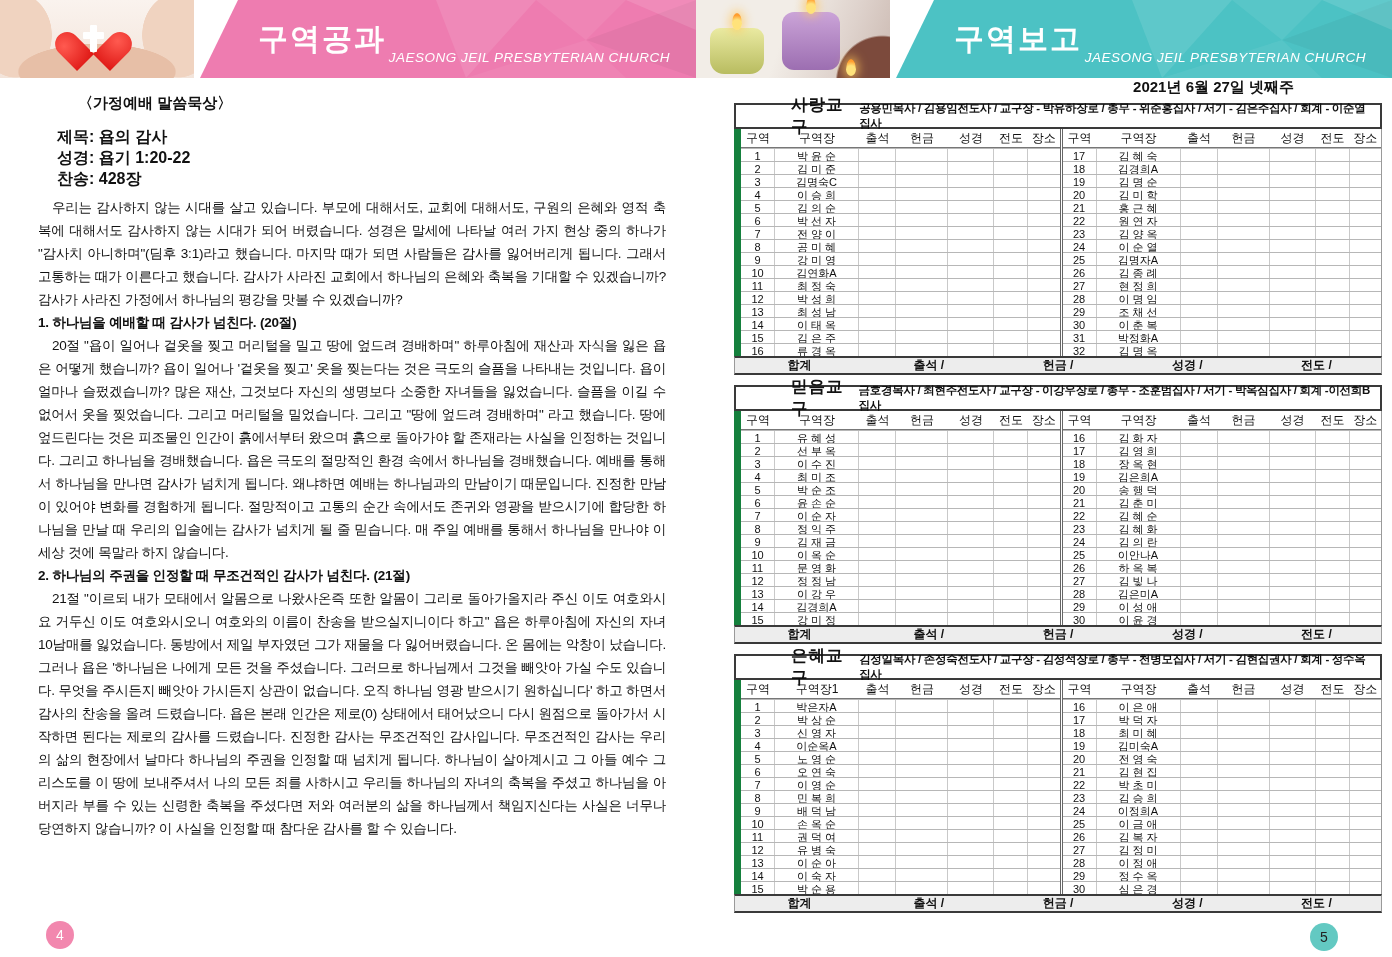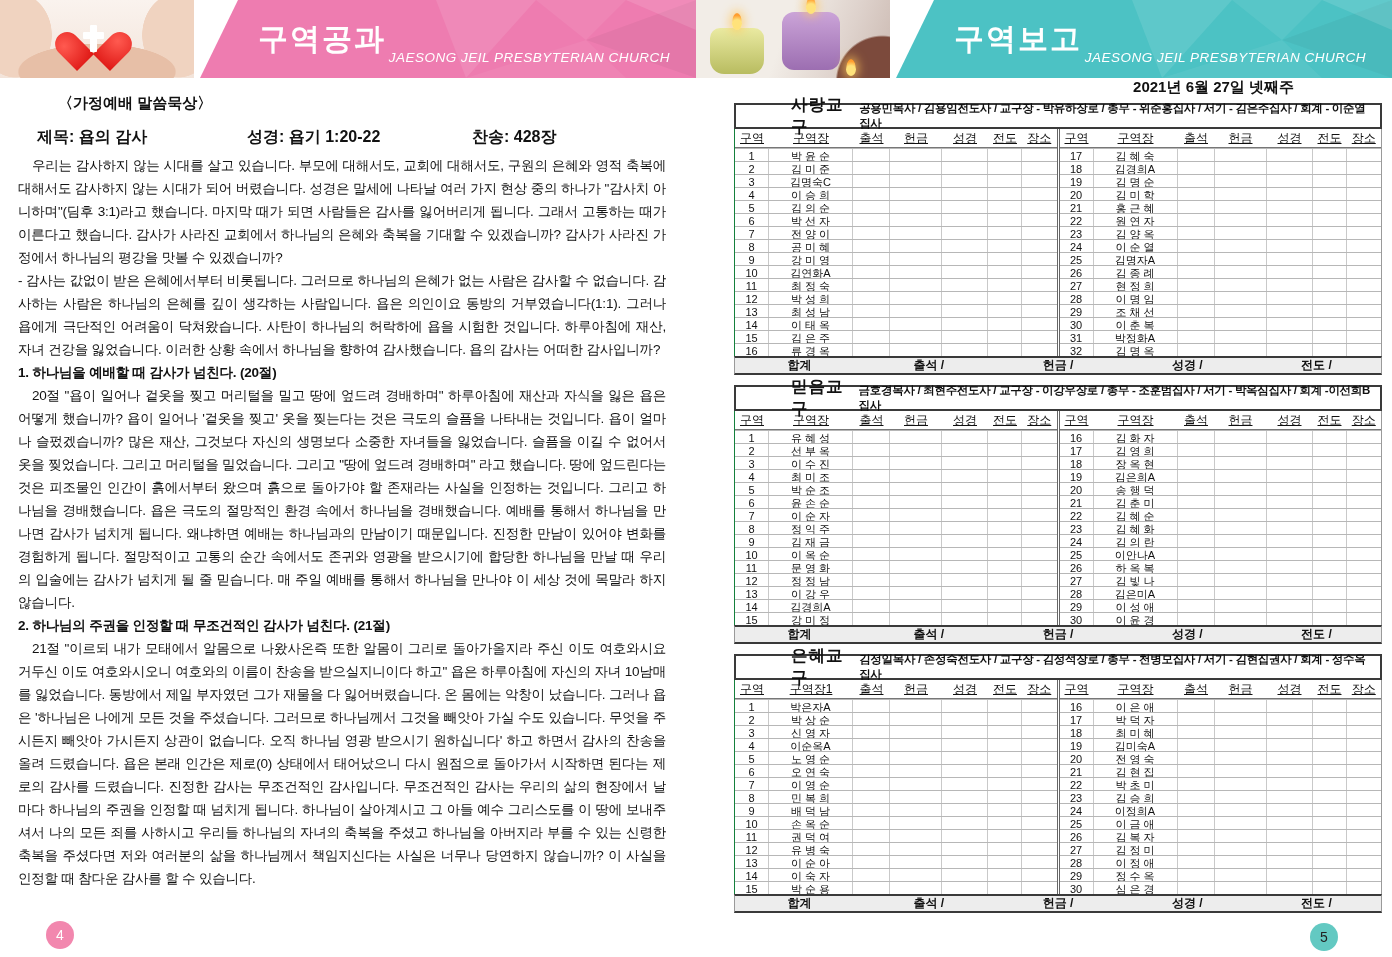--- a/index.html
+++ b/index.html
@@ -46,37 +46,37 @@
       background:linear-gradient(#cba4d8,#9c6eb1); }
   .flame { position:absolute; width:10px; height:17px;
       background:radial-gradient(circle at 50% 70%, #ffe27a 0 40%, #ff9d2e 75%);
       border-radius:50% 50% 50% 50% / 62% 62% 38% 38%;
       box-shadow:0 0 10px 3px rgba(255,200,90,.65); }
   .flame.f1 { left:36px; bottom:48px; }
   .flame.f2 { left:110px; bottom:64px; }
   .flame.f3 { left:150px; bottom:2px; }
 
   
-  .left-content { padding:0 30px 0 18px; }
+  .left-content { padding:0 30px 0 38px; }
   .meditation-label { margin:16px 0 0 40px; font-weight:bold; font-size:15px; }
-  .title-row { display:flex; margin:14px 0 6px 19px; font-weight:bold; font-size:16px; }
+  .title-row { display:flex; margin:14px 0 6px 19px; font-weight:bold; font-size:16px;flex-direction:column; }
   .title-row .t1 { width:210px; }
   .title-row .t2 { width:225px; }
   .article { text-align:justify; font-size:13.5px; line-height:23px; letter-spacing:-0.2px; }
   .article p.indent { text-indent:14px; }
   .article h3 { font-size:13.5px; line-height:23px; font-weight:bold; }
 
   
   .date-line { margin-top:0; text-align:right; padding-right:98px; font-weight:bold; font-size:15px; }
   .rt { margin:10px 10px 0 38px; font-size:11px; }
   .rt:first-of-type { margin-top:6px; }
   .rt-title { display:flex; align-items:center; border:2px solid #3a3a3a; height:26px; background:#fff;padding-left:41px; }
   .rt-name { font-weight:bold; font-size:16.5px; margin-left:14px; letter-spacing:1px; }
   .rt-staff { margin-left:auto; margin-right:6px; font-weight:bold; font-size:11.5px; letter-spacing:-0.3px; }
-  .rt-body { display:flex; border-left:1px solid #15803d; border-right:1px solid #9a9a9a;text-decoration:underline; }
+  .rt-body { display:flex; border-left:7px solid #15803d; border-right:1px solid #9a9a9a; }
   .rt-half { flex:1; display:flex; flex-direction:column; }
   .rt-half.second { border-left:3px double #666; }
   .rt-row { display:flex; align-items:center; height:13px; }
   .rt-row + .rt-row { border-top:1px solid #b7b7b7; }
   .rt-row.rt-head { height:19px; font-size:12px; border-top:none; border-bottom:1px solid #777; }
   .rt-cell { text-align:center; overflow:hidden; white-space:nowrap; }
   .c0{width:34px;} .c1{width:84px;} .c2{width:37px;} .c3{width:52px;} .c4{width:46px;} .c5{width:34px;} .c6{flex:1;}
   .rt-row:not(.rt-head) .rt-cell { border-right:1px solid #c9c9c9; align-self:stretch; line-height:12px; padding-top:1px; }
   .rt-row:not(.rt-head) .rt-cell:last-child { border-right:none; }
   .rt-footer { display:flex; align-items:center; height:19px; background:#ededed;
@@ -117,21 +117,20 @@
 
     <div class="left-content">
       <div class="meditation-label">〈가정예배 말씀묵상〉</div>
       <div class="title-row">
         <span class="t1">제목: 욥의 감사</span>
         <span class="t2">성경: 욥기 1:20-22</span>
         <span class="t3">찬송: 428장</span>
       </div>
       <div class="article">
           <p class="indent">우리는 감사하지 않는 시대를 살고 있습니다. 부모에 대해서도, 교회에 대해서도, 구원의 은혜와 영적 축복에 대해서도 감사하지 않는 시대가 되어 버렸습니다. 성경은 말세에 나타날 여러 가지 현상 중의 하나가 "감사치 아니하며"(딤후 3:1)라고 했습니다. 마지막 때가 되면 사람들은 감사를 잃어버리게 됩니다. 그래서 고통하는 때가 이른다고 했습니다. 감사가 사라진 교회에서 하나님의 은혜와 축복을 기대할 수 있겠습니까? 감사가 사라진 가정에서 하나님의 평강을 맛볼 수 있겠습니까?</p>
-          <p>- 감사는 값없이 받은 은혜에서부터 비롯됩니다. 그러므로 하나님의 은혜가 없는 사람은 감사할 수 없습니다. 감사하는 사람은 하나님의 은혜를 깊이 생각하는 사람입니다. 욥은 의인이요 동방의 거부였습니다(1:1). 그러나 욥에게 극단적인 어려움이 닥쳐왔습니다. 사탄이 하나님의 허락하에 욥을 시험한 것입니다. 하루아침에 재산, 자녀 건강을 잃었습니다. 이러한 상황 속에서 하나님을 향하여 감사했습니다. 욥의 감사는 어떠한 감사입니까?</p>
           <h3 class="art-h">1. 하나님을 예배할 때 감사가 넘친다. (20절)</h3>
           <p class="indent">20절 "욥이 일어나 겉옷을 찢고 머리털을 밀고 땅에 엎드려 경배하며" 하루아침에 재산과 자식을 잃은 욥은 어떻게 했습니까? 욥이 일어나 '겉옷을 찢고' 옷을 찢는다는 것은 극도의 슬픔을 나타내는 것입니다. 욥이 얼마나 슬펐겠습니까? 많은 재산, 그것보다 자신의 생명보다 소중한 자녀들을 잃었습니다. 슬픔을 이길 수 없어서 옷을 찢었습니다. 그리고 머리털을 밀었습니다. 그리고 "땅에 엎드려 경배하며" 라고 했습니다. 땅에 엎드린다는 것은 피조물인 인간이 흙에서부터 왔으며 흙으로 돌아가야 할 존재라는 사실을 인정하는 것입니다. 그리고 하나님을 경배했습니다. 욥은 극도의 절망적인 환경 속에서 하나님을 경배했습니다. 예배를 통해서 하나님을 만나면 감사가 넘치게 됩니다. 왜냐하면 예배는 하나님과의 만남이기 때문입니다. 진정한 만남이 있어야 변화를 경험하게 됩니다. 절망적이고 고통의 순간 속에서도 존귀와 영광을 받으시기에 합당한 하나님을 만날 때 우리의 입술에는 감사가 넘치게 될 줄 믿습니다. 매 주일 예배를 통해서 하나님을 만나야 이 세상 것에 목말라 하지 않습니다.</p>
           <h3 class="art-h">2. 하나님의 주권을 인정할 때 무조건적인 감사가 넘친다. (21절)</h3>
           <p class="indent">21절 "이르되 내가 모태에서 알몸으로 나왔사온즉 또한 알몸이 그리로 돌아가올지라 주신 이도 여호와시요 거두신 이도 여호와시오니 여호와의 이름이 찬송을 받으실지니이다 하고" 욥은 하루아침에 자신의 자녀 10남매를 잃었습니다. 동방에서 제일 부자였던 그가 재물을 다 잃어버렸습니다. 온 몸에는 악창이 났습니다. 그러나 욥은 '하나님은 나에게 모든 것을 주셨습니다. 그러므로 하나님께서 그것을 빼앗아 가실 수도 있습니다. 무엇을 주시든지 빼앗아 가시든지 상관이 없습니다. 오직 하나님 영광 받으시기 원하십니다' 하고 하면서 감사의 찬송을 올려 드렸습니다. 욥은 본래 인간은 제로(0) 상태에서 태어났으니 다시 원점으로 돌아가서 시작하면 된다는 제로의 감사를 드렸습니다. 진정한 감사는 무조건적인 감사입니다. 무조건적인 감사는 우리의 삶의 현장에서 날마다 하나님의 주권을 인정할 때 넘치게 됩니다. 하나님이 살아계시고 그 아들 예수 그리스도를 이 땅에 보내주셔서 나의 모든 죄를 사하시고 우리들 하나님의 자녀의 축복을 주셨고 하나님을 아버지라 부를 수 있는 신령한 축복을 주셨다면 저와 여러분의 삶을 하나님께서 책임지신다는 사실은 너무나 당연하지 않습니까? 이 사실을 인정할 때 참다운 감사를 할 수 있습니다.</p>
         </div>
     </div>
 
     <div class="badge badge-left">4</div>
   </div>
 

